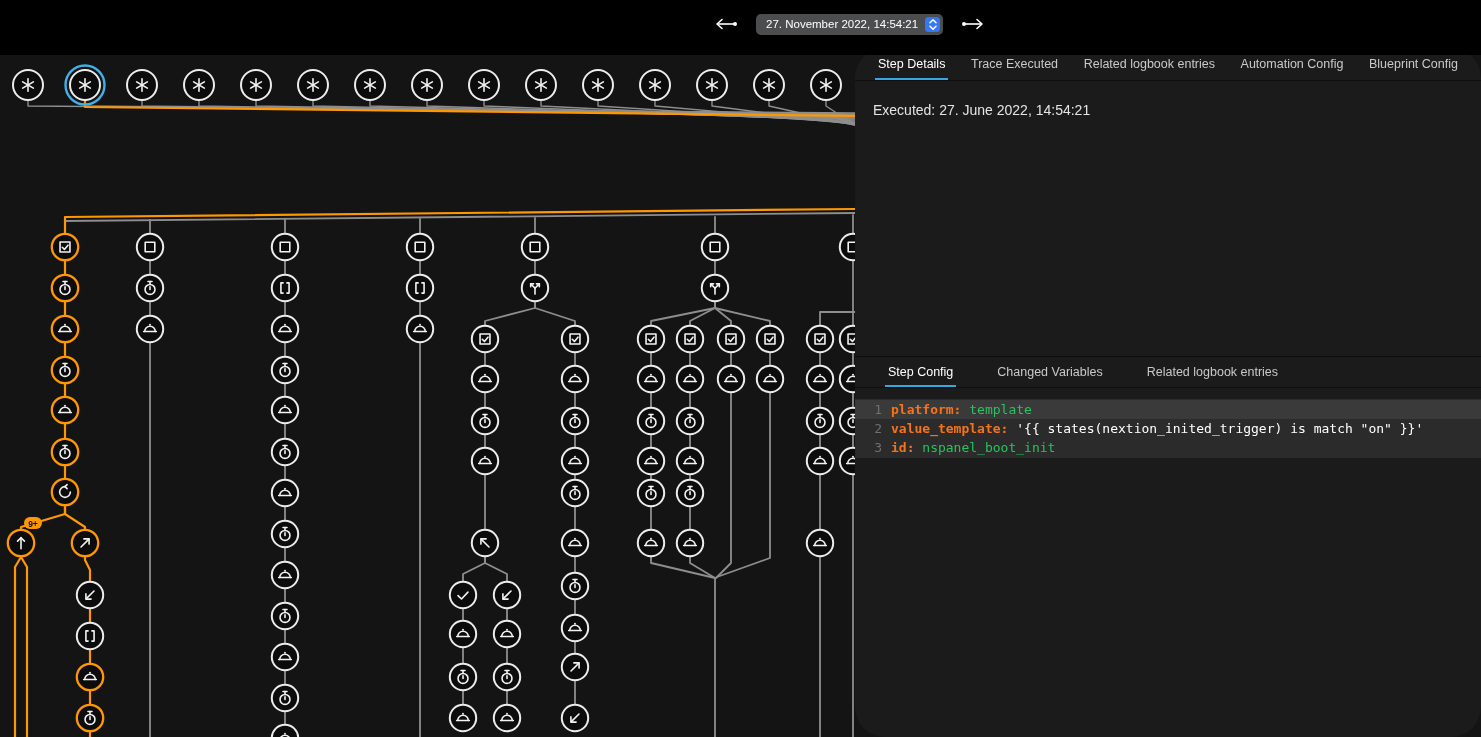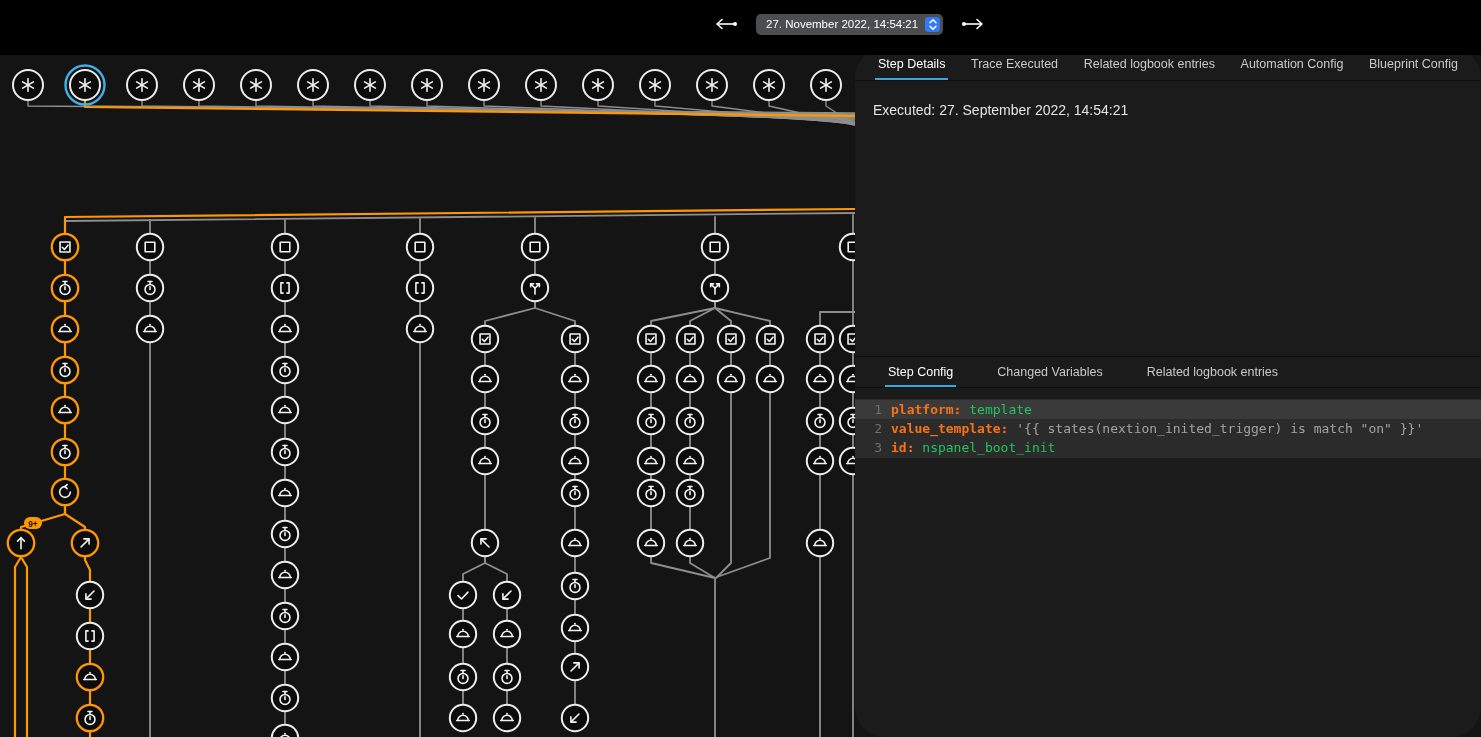--- a/index.html
+++ b/index.html
@@ -27,21 +27,21 @@
   .tab{display:flex;align-items:center;font-size:12.5px;color:#c9c9c9;cursor:pointer;padding:0 3px;white-space:nowrap;}
   .tab.active{color:#fff;box-shadow:inset 0 -2px 0 #38a7e0;}
   .executed{margin:21px 18px;font-size:14px;color:#e4e4e4;}
   .panel-bottom{position:absolute;top:308px;left:0;right:0;border-top:1px solid #0d0d0d;}
   .code{margin-top:11px;background:#2b2b2b;font-family:"DejaVu Sans Mono",monospace;
         font-size:13px;padding:1px 0;}
   .code-line{display:flex;line-height:19px;white-space:pre;}
   .code-line.active{background:#3a3a3a;}
   .gutter{flex:none;width:27px;padding-right:9px;text-align:right;color:#6f6f6f;user-select:none;}
   .tok-key{color:#f97316;font-weight:bold;}
-  .tok-string{color:#a3a3a3;}
+  .tok-string{color:#ffffff;}
   .tok-plain{color:#22c55e;}
 </style>
 </head>
 <body>
 
 <div class="app">
 
   <div class="graph">
     <svg id="trace-svg" width="855" height="737" viewBox="0 0 855 737">
         <polyline points="28,85 28,106 858,113" fill="none" stroke="#8e8e8e" stroke-width="1.4" stroke-linejoin="round" stroke-linecap="round"></polyline>
@@ -937,21 +937,21 @@
   </div>
 
   <div class="panel">
     <div class="tabs tabs-top" id="tabs-top">
         <span class="tab active">Step Details</span>
         <span class="tab">Trace Executed</span>
         <span class="tab">Related logbook entries</span>
         <span class="tab">Automation Config</span>
         <span class="tab">Blueprint Config</span>
       </div>
-    <div class="executed">Executed: 27. September 2022, 14:54:21</div>
+    <div class="executed">Executed: 27. June 2022, 14:54:21</div>
 
     <div class="panel-bottom">
       <div class="tabs tabs-bottom" id="tabs-bottom">
           <span class="tab active">Step Config</span>
           <span class="tab">Changed Variables</span>
           <span class="tab">Related logbook entries</span>
         </div>
       <div class="code" id="code-block">
           <div class="code-line active"><span class="gutter">1</span><span><span class="tok-key">platform:</span><span class="tok-plain"> template</span></span></div>
           <div class="code-line"><span class="gutter">2</span><span><span class="tok-key">value_template:</span><span class="tok-plain"> </span><span class="tok-string">'{{ states(nextion_inited_trigger) is match "on" }}'</span></span></div>

